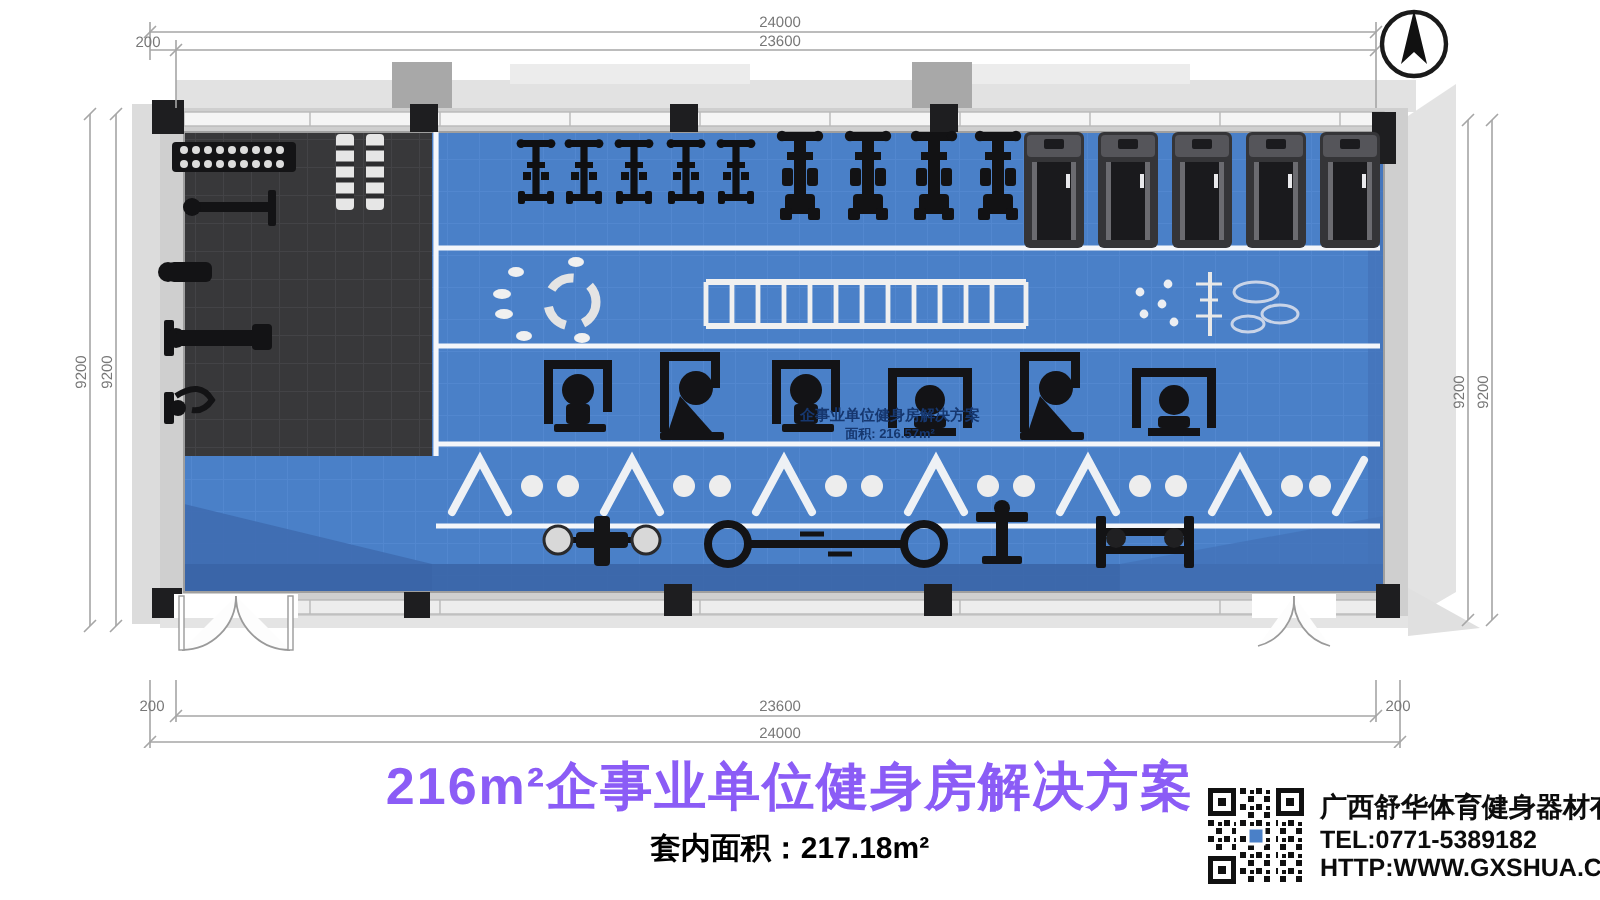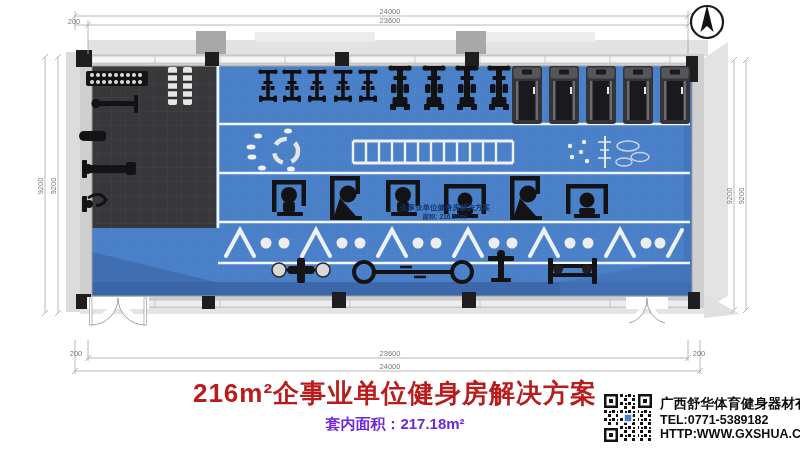--- a/index.html
+++ b/index.html
@@ -1,22 +1,22 @@
 <!DOCTYPE html>
 <html><head>
 <meta charset="utf-8">
 <style>
   html,body{margin:0;padding:0;background:#fff;}
   .canvas{position:relative;width:800px;height:450px;background:#fff;overflow:hidden;
           font-family:"Liberation Sans",sans-serif;}
   .plan-svg{position:absolute;left:0;top:0;}
   .footer{position:absolute;left:0;top:374px;width:800px;height:76px;}
   .title-wrap{position:absolute;left:95px;top:2px;width:600px;text-align:center;}
-  .main-title{margin:0;font-size:26px;font-weight:600;color:#b91c1c;letter-spacing:1px;}
-  .sub-title{margin:4px 0 0 0;font-size:15px;font-weight:700;color:#6d28d9;}
+  .main-title{margin:0;font-size:26px;font-weight:600;color:#8b5cf6;letter-spacing:1px;}
+  .sub-title{margin:4px 0 0 0;font-size:15px;font-weight:700;color:#000000;}
   .company{position:absolute;left:604px;top:20px;width:196px;display:flex;gap:8px;}
   .qr{flex:0 0 auto;}
   .company-text{display:flex;flex-direction:column;justify-content:space-between;padding:1px 0;}
   .company-name{font-size:13.5px;font-weight:800;color:#0c0c0c;white-space:nowrap;}
   .company-tel,.company-site{font-size:12.5px;font-weight:800;color:#0c0c0c;white-space:nowrap;}
   svg text.dim{font-family:"Liberation Sans",sans-serif;font-size:7.5px;fill:#777;}
   svg text.wm{font-family:"Liberation Sans",sans-serif;font-weight:bold;fill:#16376f;}
 </style>
 </head>
 <body>

